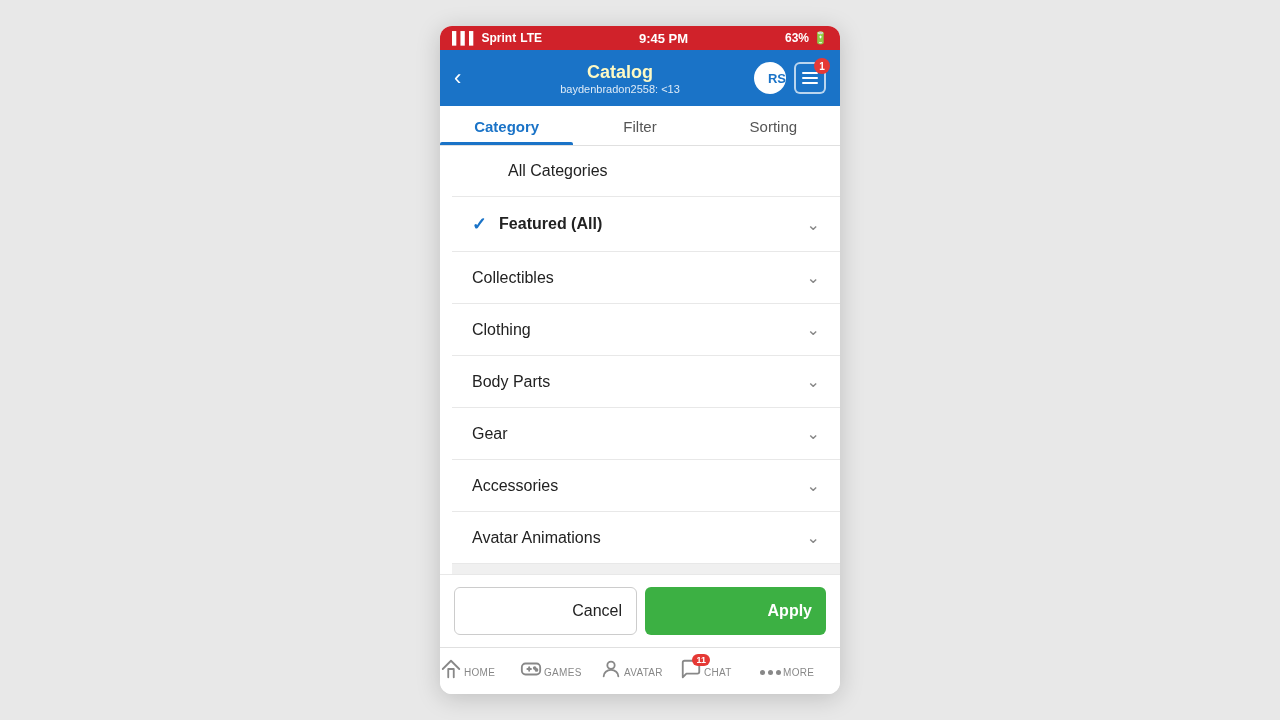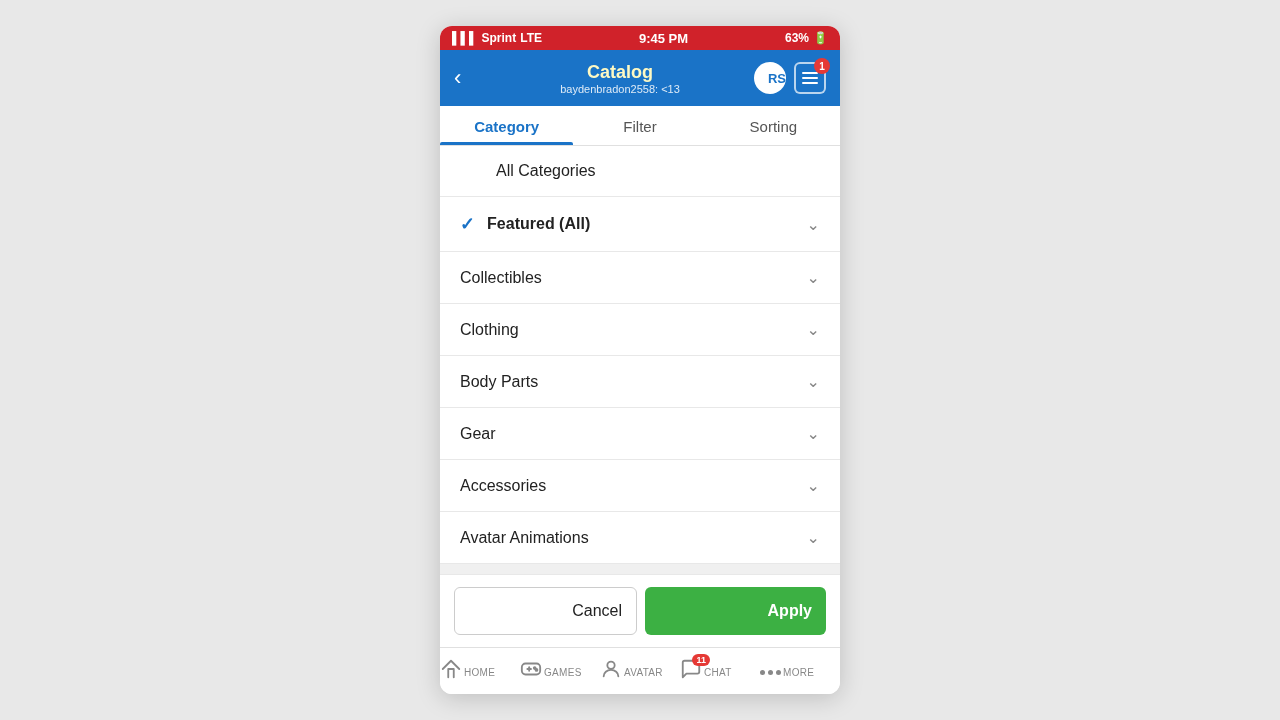--- a/index.html
+++ b/index.html
@@ -148,20 +148,21 @@
       right: 0;
       height: 3px;
       background: #1a73c7;
       border-radius: 2px 2px 0 0;
     }
     
     .category-list {
       flex: 1;
       background: #fff;
       overflow-y: auto;
+      margin-left: 12px;
     }
     .category-item {
       display: flex;
       align-items: center;
       justify-content: space-between;
       padding: 16px 20px;
       border-bottom: 1px solid #e8e8e8;
       cursor: pointer;
     }
     .category-item-left {

